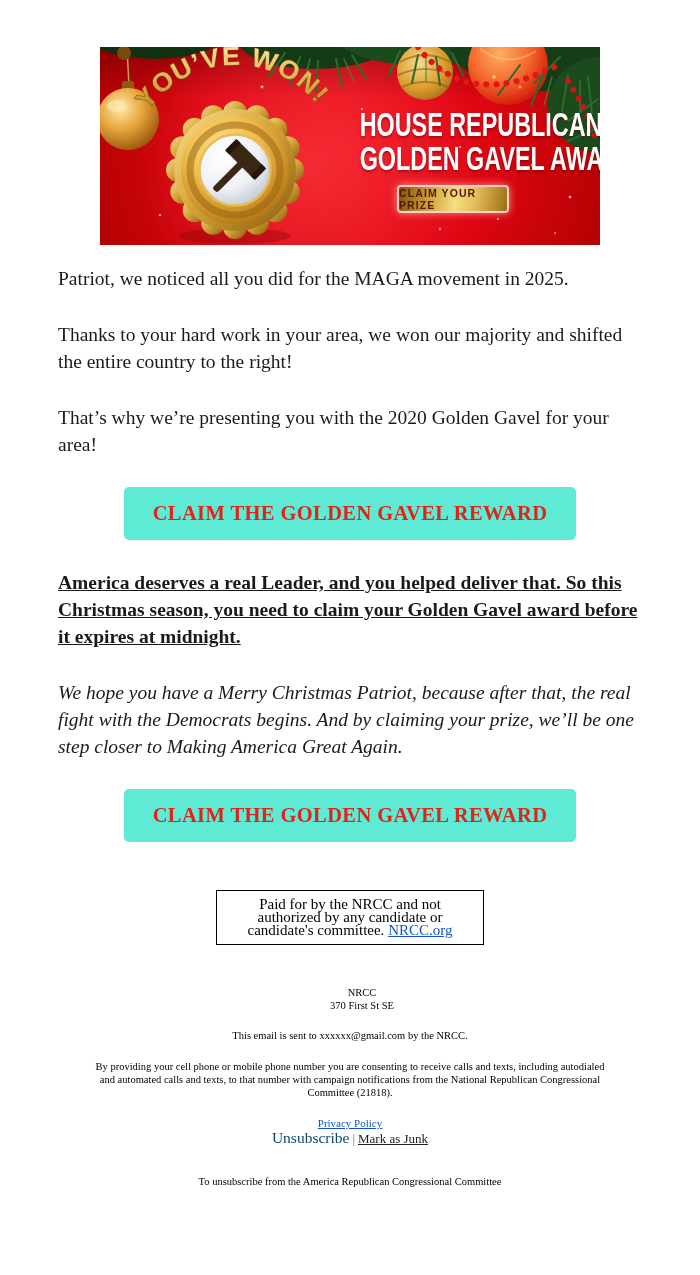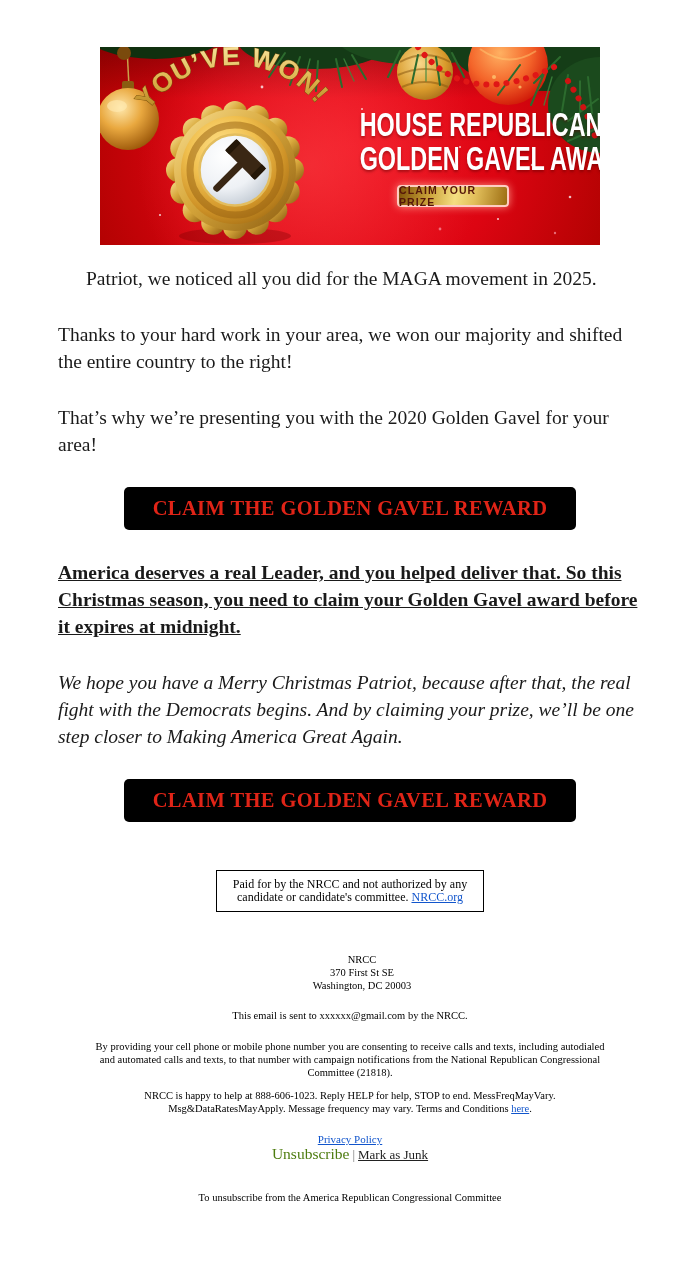--- a/index.html
+++ b/index.html
@@ -15,56 +15,56 @@
   }
   .banner svg{position:absolute;left:0;top:0;}
   .banner-titles{
     position:absolute;left:220px;top:60px;width:294px;text-align:center;
     font-family:"Liberation Sans",sans-serif;font-weight:700;color:#fff;
     font-size:32px;line-height:34px;letter-spacing:0;
     transform:scale(0.73,1.02);transform-origin:50% 0;
     text-shadow:0 2px 3px rgba(90,0,0,.45);white-space:nowrap;
   }
   .banner-claim{
-    position:absolute;left:297px;top:138px;width:112px;height:22px;box-sizing:border-box;
+    position:absolute;left:297px;top:138px;width:112px;height:28px;box-sizing:border-box;
     display:flex;align-items:center;justify-content:center;cursor:pointer;
     font-family:"Liberation Sans",sans-serif;font-weight:700;font-size:10.5px;letter-spacing:1.1px;
     color:#56170a;border:2px solid #ffcdc2;border-radius:4px;
     background:linear-gradient(100deg,#7d5208 0%,#caa139 28%,#f4de81 52%,#e2bf5b 70%,#9c6d12 100%);
     box-shadow:0 0 8px rgba(255,170,150,.85);
   }
 
   
   .content{width:584px;margin:0 auto;font-size:19.5px;line-height:27px;}
   .content p{margin:29px 0;}
-  .content .first{margin-top:20px;margin-left:28px;}
+  .content .first{margin-top:20px;}
   .p-bold{font-weight:700;text-decoration:underline;}
   .p-italic{font-style:italic;}
   .cta{
-    display:flex;width:452px;height:43px;margin:25px auto;align-items:center;justify-content:center;
-    background:#000000;border-radius:5px;cursor:pointer;
+    display:flex;width:452px;height:53px;margin:25px auto;align-items:center;justify-content:center;
+    background:#5eead4;border-radius:5px;cursor:pointer;
     font-weight:700;font-size:20.5px;letter-spacing:.4px;color:#e02417;text-align:center;
   }
 
   
   .disclaimer{
     width:248px;margin:48px auto 0;border:1px solid #000;padding:7px 9px;
-    text-align:center;font-size:12px;line-height:13px;color:#000;
+    text-align:center;font-size:15px;line-height:13px;color:#000;
   }
   a.link{color:#1155cc;text-decoration:underline;cursor:pointer;}
 
   
   .footer{text-align:center;font-size:10.5px;line-height:13px;color:#000;padding-bottom:72px;}
   .footer .addr{margin-top:41px;margin-left:24px;}
   .footer .sent{margin:17px auto 16px;}
   .footer .consent{max-width:514px;margin:18px auto 0;}
   .footer .help{max-width:468px;margin:10px auto 0;}
   .footer .privacy{margin-top:18px;font-size:11px;}
   .unsub-row{margin-top:1px;}
-  .unsub{font-size:15.5px;color:#4d7c0f;cursor:pointer;text-align:center;}
+  .unsub{font-size:15.5px;color:#0c4a6e;cursor:pointer;text-align:center;}
   .sep{font-size:13px;color:#777;margin:0 3px;}
   .junk{font-size:13px;color:#222;text-decoration:underline;cursor:pointer;}
   .bottom-note{margin-top:29px;}
 </style>
 </head>
 <body>
 
 <div class="email">
 
   <div class="banner">
@@ -224,23 +224,21 @@
 
     <a class="cta">CLAIM THE GOLDEN GAVEL REWARD</a>
   </div>
 
   <div class="disclaimer"><span>Paid for by the NRCC and not authorized by any candidate or candidate's committee. </span><a class="link">NRCC.org</a></div>
 
   <div class="footer">
     <div class="addr">
       <div>NRCC</div>
       <div>370 First St SE</div>
-      <div>Washington, DC 20003</div>
     </div>
     <p class="sent">This email is sent to xxxxxx@gmail.com by the NRCC.</p>
     <p class="consent">By providing your cell phone or mobile phone number you are consenting to receive calls and texts, including autodialed and automated calls and texts, to that number with campaign notifications from the National Republican Congressional Committee (21818).</p>
-    <p class="help"><span>NRCC is happy to help at 888-606-1023. Reply HELP for help, STOP to end. MessFreqMayVary. Msg&amp;DataRatesMayApply. Message frequency may vary. Terms and Conditions </span><a class="link">here</a><span>.</span></p>
     <div class="privacy"><a class="link">Privacy Policy</a></div>
     <div class="unsub-row"><span class="unsub">Unsubscribe</span><span class="sep">|</span><a class="junk">Mark as Junk</a></div>
     <p class="bottom-note">To unsubscribe from the America Republican Congressional Committee</p>
   </div>
 
 </div>
 
 </body></html>

